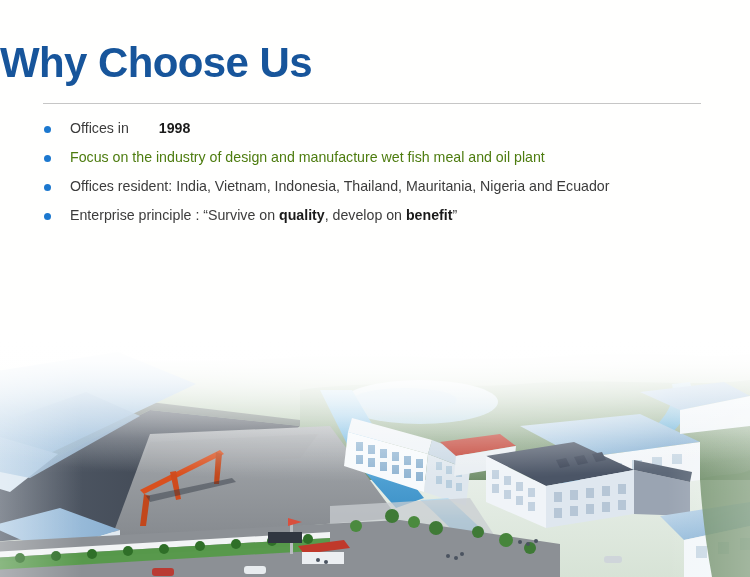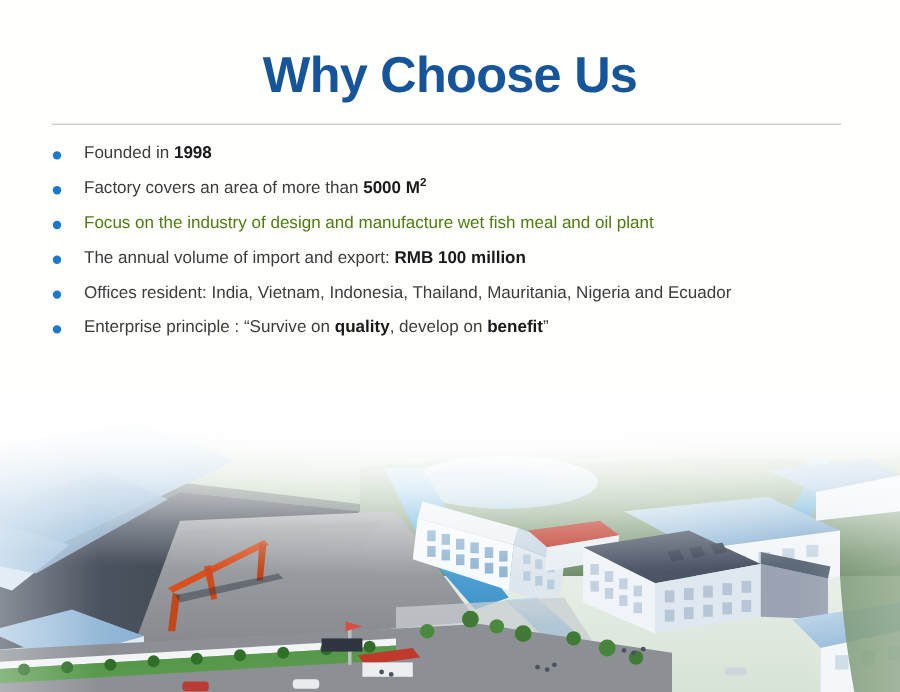--- a/index.html
+++ b/index.html
@@ -18,21 +18,21 @@
     overflow: hidden;
     background: #fffffe;
   }
 
   
   .title {
     position: absolute;
     left: 0;
     top: 38px;
     width: 750px;
-    text-align: center;
+    text-align: left;
     font-size: 42px;
     line-height: 50px;
     font-weight: 700;
     letter-spacing: -0.6px;
     color: #17559b;
     white-space: nowrap;
   }
 
   
   .divider {
@@ -124,24 +124,22 @@
 </head>
 <body>
 
 <div id="page">
 
   <div class="title">Why Choose Us</div>
 
   <div class="divider"></div>
 
   <div class="bullets" id="bullets">
-      <div class="bullet-row"><span class="bullet-dot" style="background: rgb(28, 120, 207);"></span><span class="bullet-text" style="color: rgb(60, 60, 60);"><span>Founded in </span><b style="color: rgb(26, 26, 26);">1998</b></span></div>
-      <div class="bullet-row"><span class="bullet-dot" style="background: rgb(28, 120, 207);"></span><span class="bullet-text" style="color: rgb(60, 60, 60);"><span>Factory covers an area of more than </span><b style="color: rgb(26, 26, 26);">5000 M<sup>2</sup></b></span></div>
+      <div class="bullet-row"><span class="bullet-dot" style="background: rgb(28, 120, 207);"></span><span class="bullet-text" style="color: rgb(60, 60, 60);"><span>Offices in </span><b style="color: rgb(26, 26, 26); margin-left: 26px;">1998</b></span></div>
       <div class="bullet-row"><span class="bullet-dot" style="background: rgb(28, 120, 207);"></span><span class="bullet-text" style="color: #4d7c0f;"><span>Focus on the industry of design and manufacture wet fish meal and oil plant</span></span></div>
-      <div class="bullet-row"><span class="bullet-dot" style="background: rgb(28, 120, 207);"></span><span class="bullet-text" style="color: rgb(60, 60, 60);"><span>The annual volume of import and export: </span><b style="color: rgb(26, 26, 26);">RMB 100 million</b></span></div>
       <div class="bullet-row"><span class="bullet-dot" style="background: rgb(28, 120, 207);"></span><span class="bullet-text" style="color: rgb(60, 60, 60); margin-top: 20px;"><span>Offices resident: India, Vietnam, Indonesia, Thailand, Mauritania, Nigeria and Ecuador</span></span></div>
       <div class="bullet-row"><span class="bullet-dot" style="background: rgb(28, 120, 207);"></span><span class="bullet-text" style="color: rgb(60, 60, 60);"><span>Enterprise principle : “Survive on </span><b style="color: rgb(26, 26, 26);">quality</b><span>, develop on </span><b style="color: rgb(26, 26, 26);">benefit</b><span>”</span></span></div>
     </div>
 
   <div class="photo">
     <div class="photo-scene">
       <svg class="scene-svg" viewBox="0 0 750 247" preserveAspectRatio="none">
         <defs>
           <linearGradient id="skyHaze" x1="0" y1="0" x2="0" y2="1">
             <stop offset="0%" stop-color="#fbfdfc"></stop>

